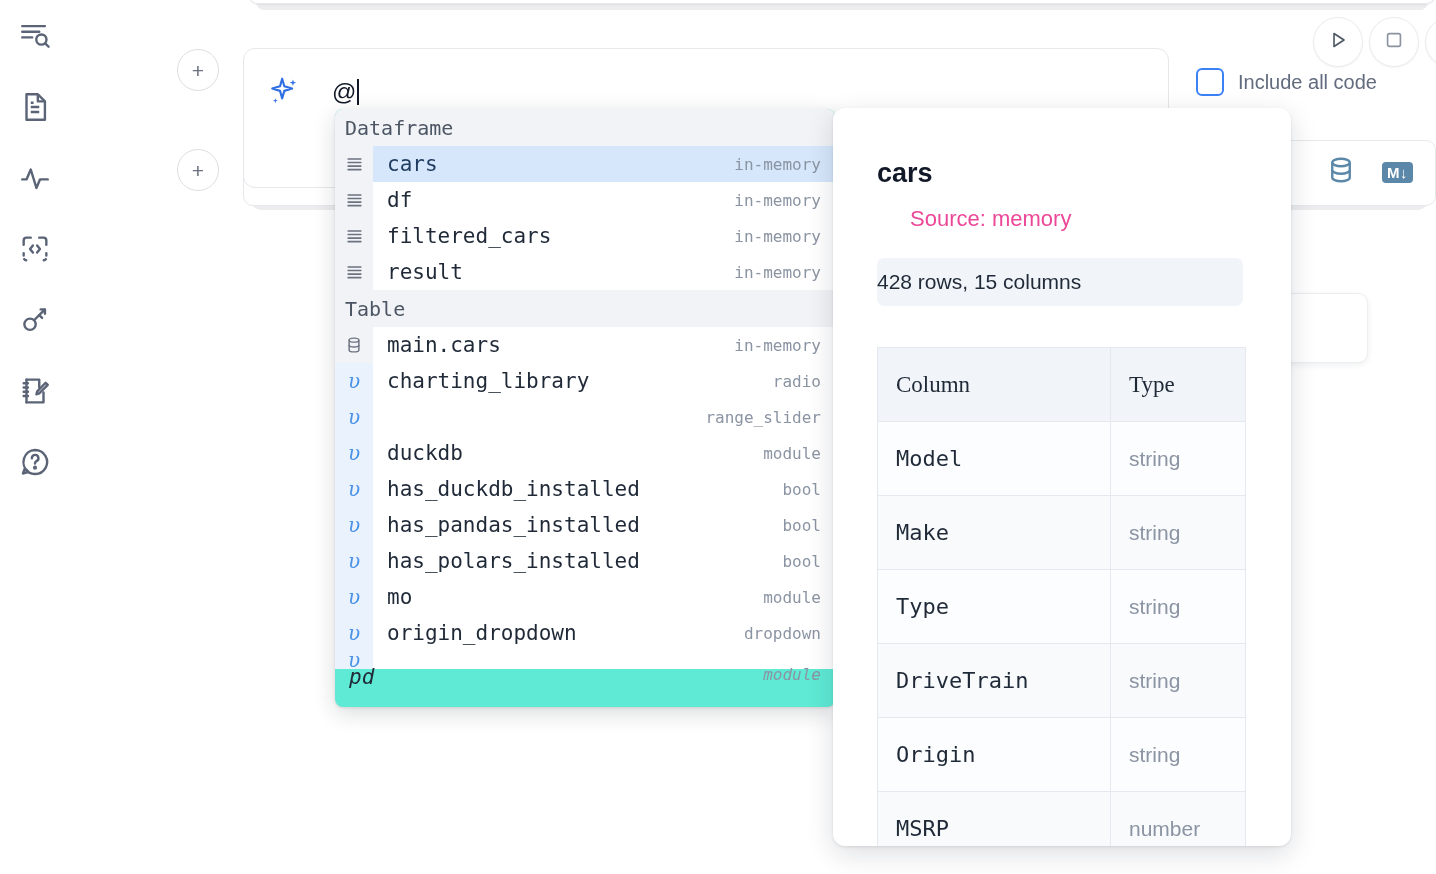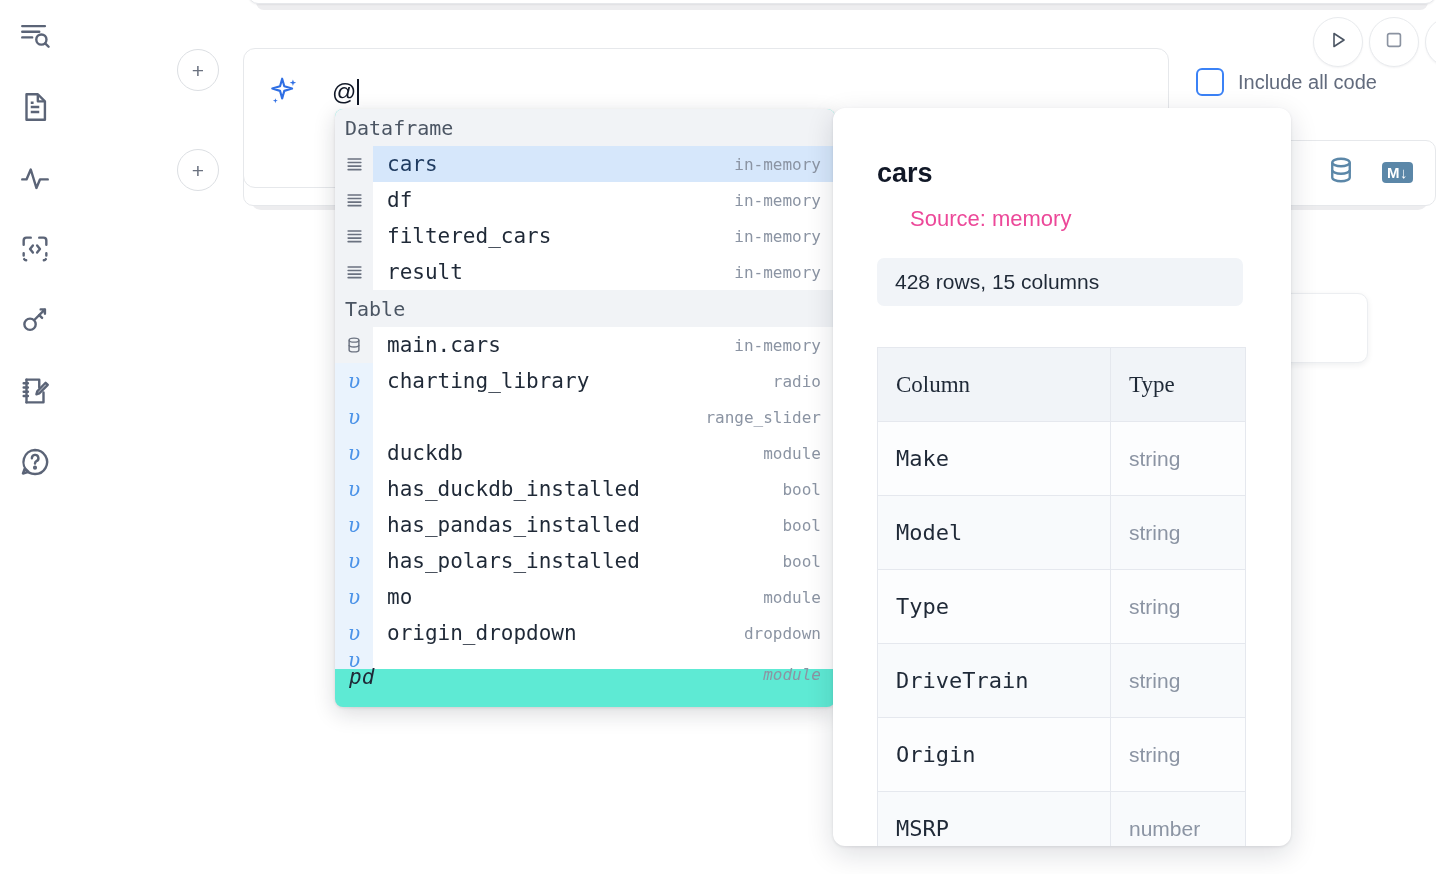--- a/index.html
+++ b/index.html
@@ -154,21 +154,21 @@
     position: absolute; left: 44px; top: 50px;
     font-size: 27px; font-weight: bold; color: #111827;
   }
   .info-source {
     position: absolute; left: 37px; top: 98px;
     font-size: 22px; color: #ec4899; margin-left: 40px;
   }
   .info-stats {
     position: absolute; left: 44px; top: 150px; width: 366px; height: 48px;
     background: #f1f4f8; border-radius: 7px;
-    display: flex; align-items: center; padding-left: 18px;
+    display: flex; align-items: center; 
     font-size: 21px; color: #1f2937;
   }
   .info-table {
     position: absolute; left: 44px; top: 239px; width: 368px;
     border: 1px solid #e5e8ee; border-collapse: collapse; table-layout: fixed;
   }
   .info-table th, .info-table td {
     border: 1px solid #e5e8ee; text-align: left; height: 74px;
     padding: 0 0 0 18px; vertical-align: middle;
   }
@@ -413,28 +413,28 @@
           <col class="c2">
         </colgroup>
       <thead>
         <tr>
           <th>Column</th>
           <th>Type</th>
         </tr>
       </thead>
       <tbody>
         <tr>
+          <td class="col">Model</td>
+          <td class="typ">string</td>
+        </tr>
+        <tr>
           <td class="col">Make</td>
           <td class="typ">string</td>
         </tr>
         <tr>
-          <td class="col">Model</td>
-          <td class="typ">string</td>
-        </tr>
-        <tr>
           <td class="col">Type</td>
           <td class="typ">string</td>
         </tr>
         <tr>
           <td class="col">DriveTrain</td>
           <td class="typ">string</td>
         </tr>
         <tr>
           <td class="col">Origin</td>
           <td class="typ">string</td>

